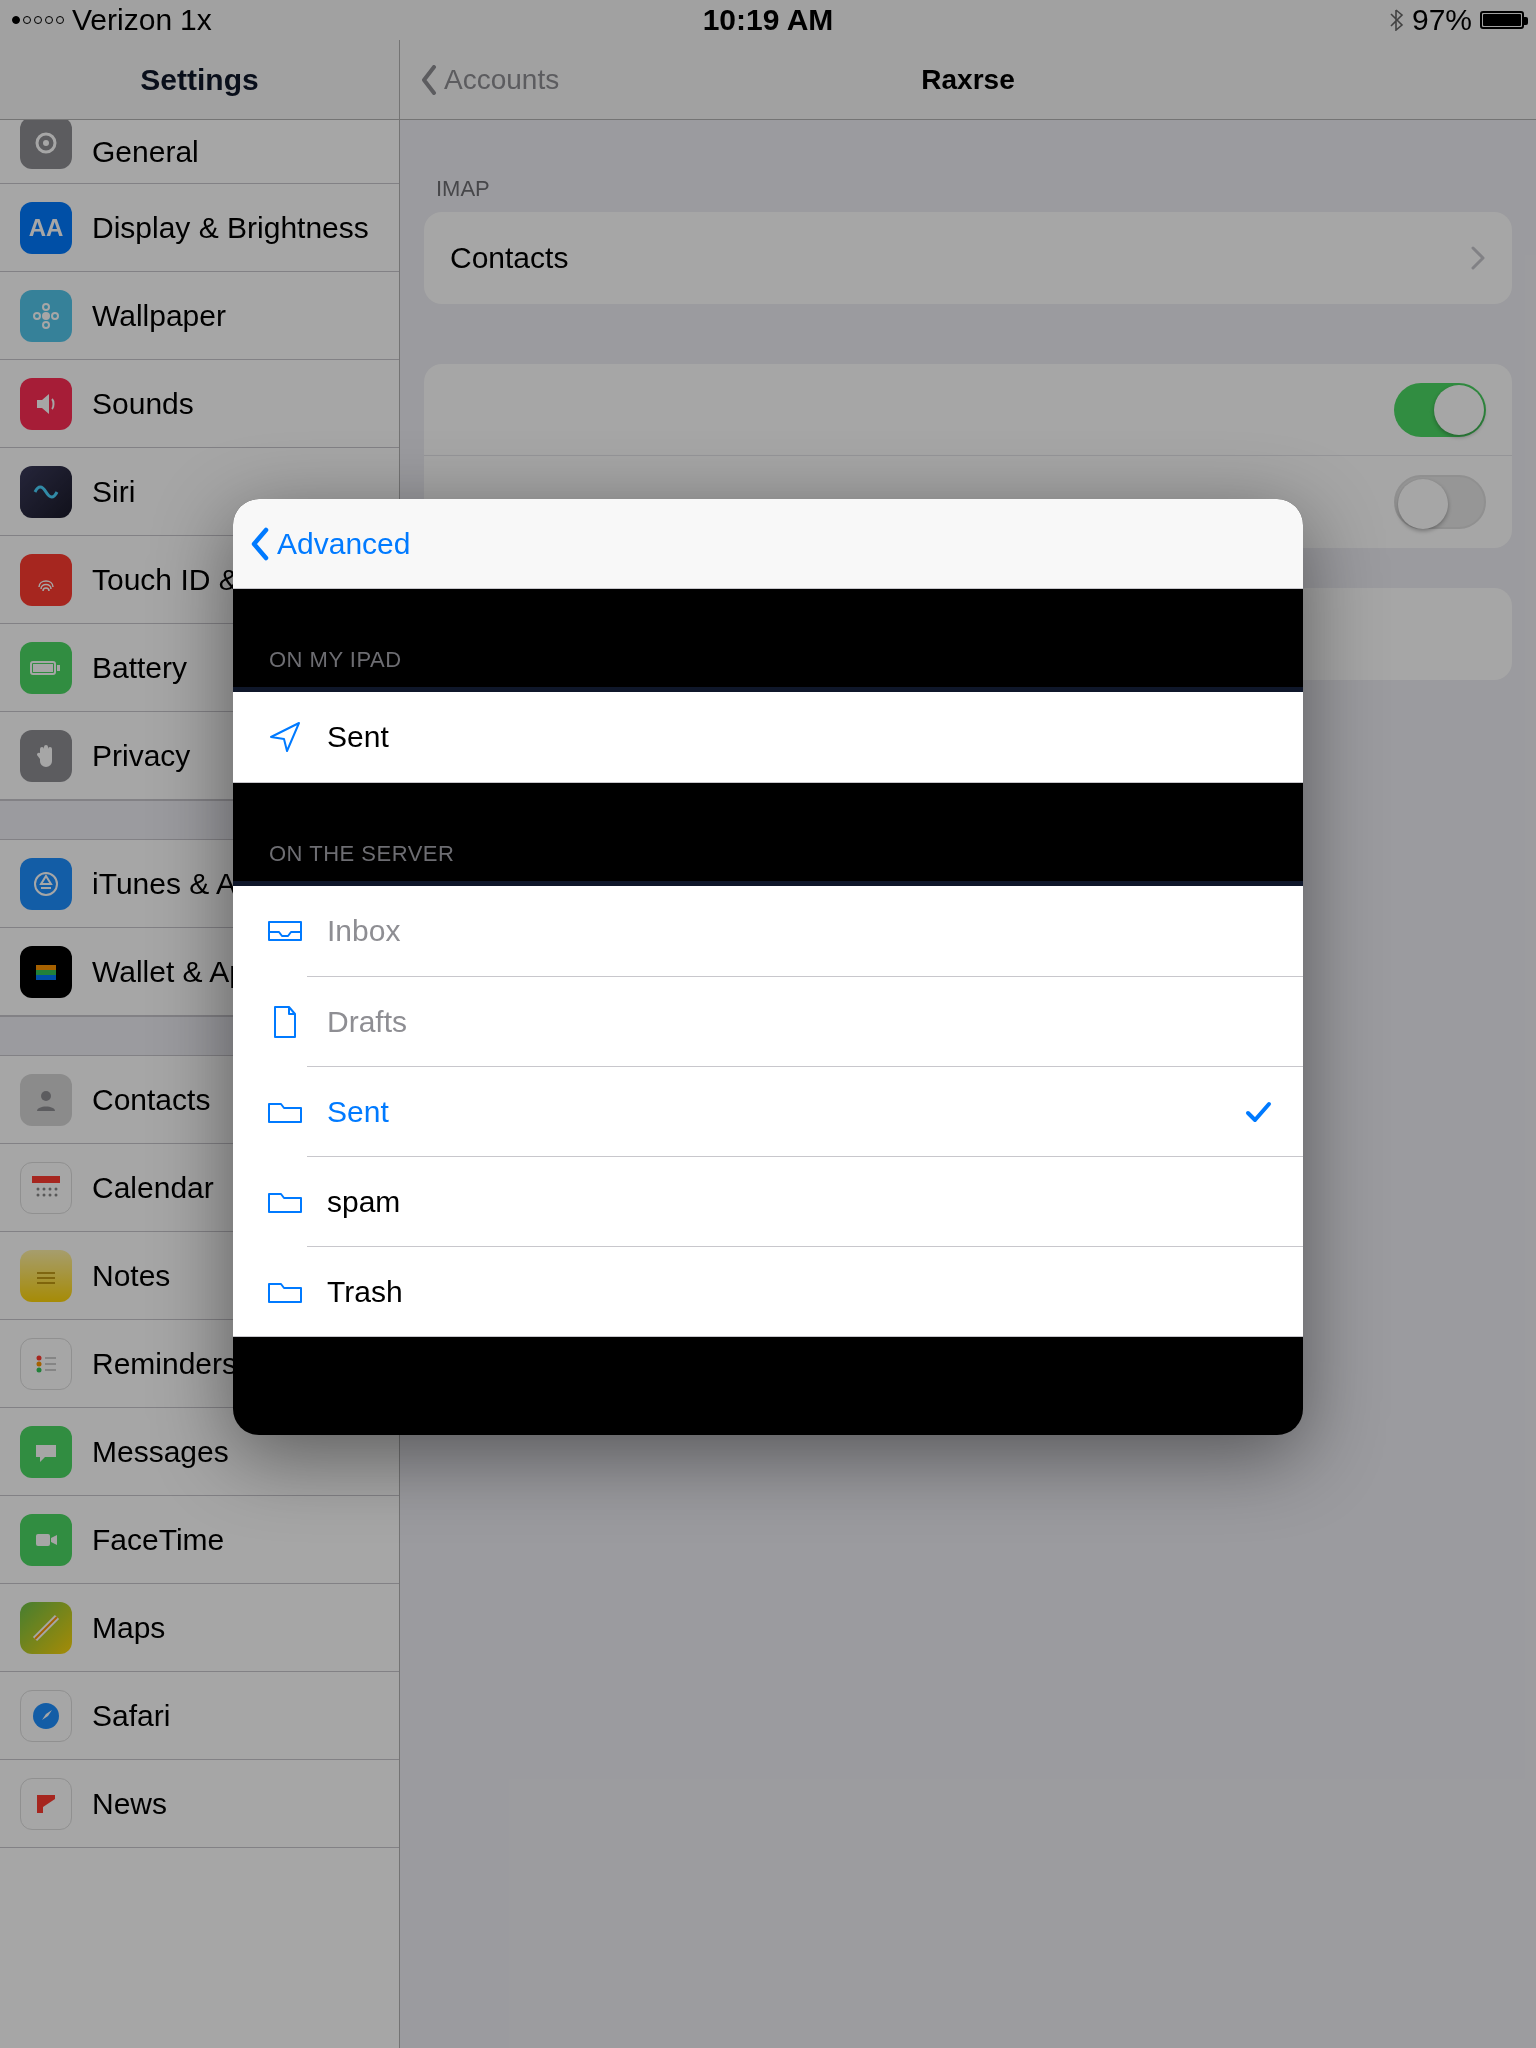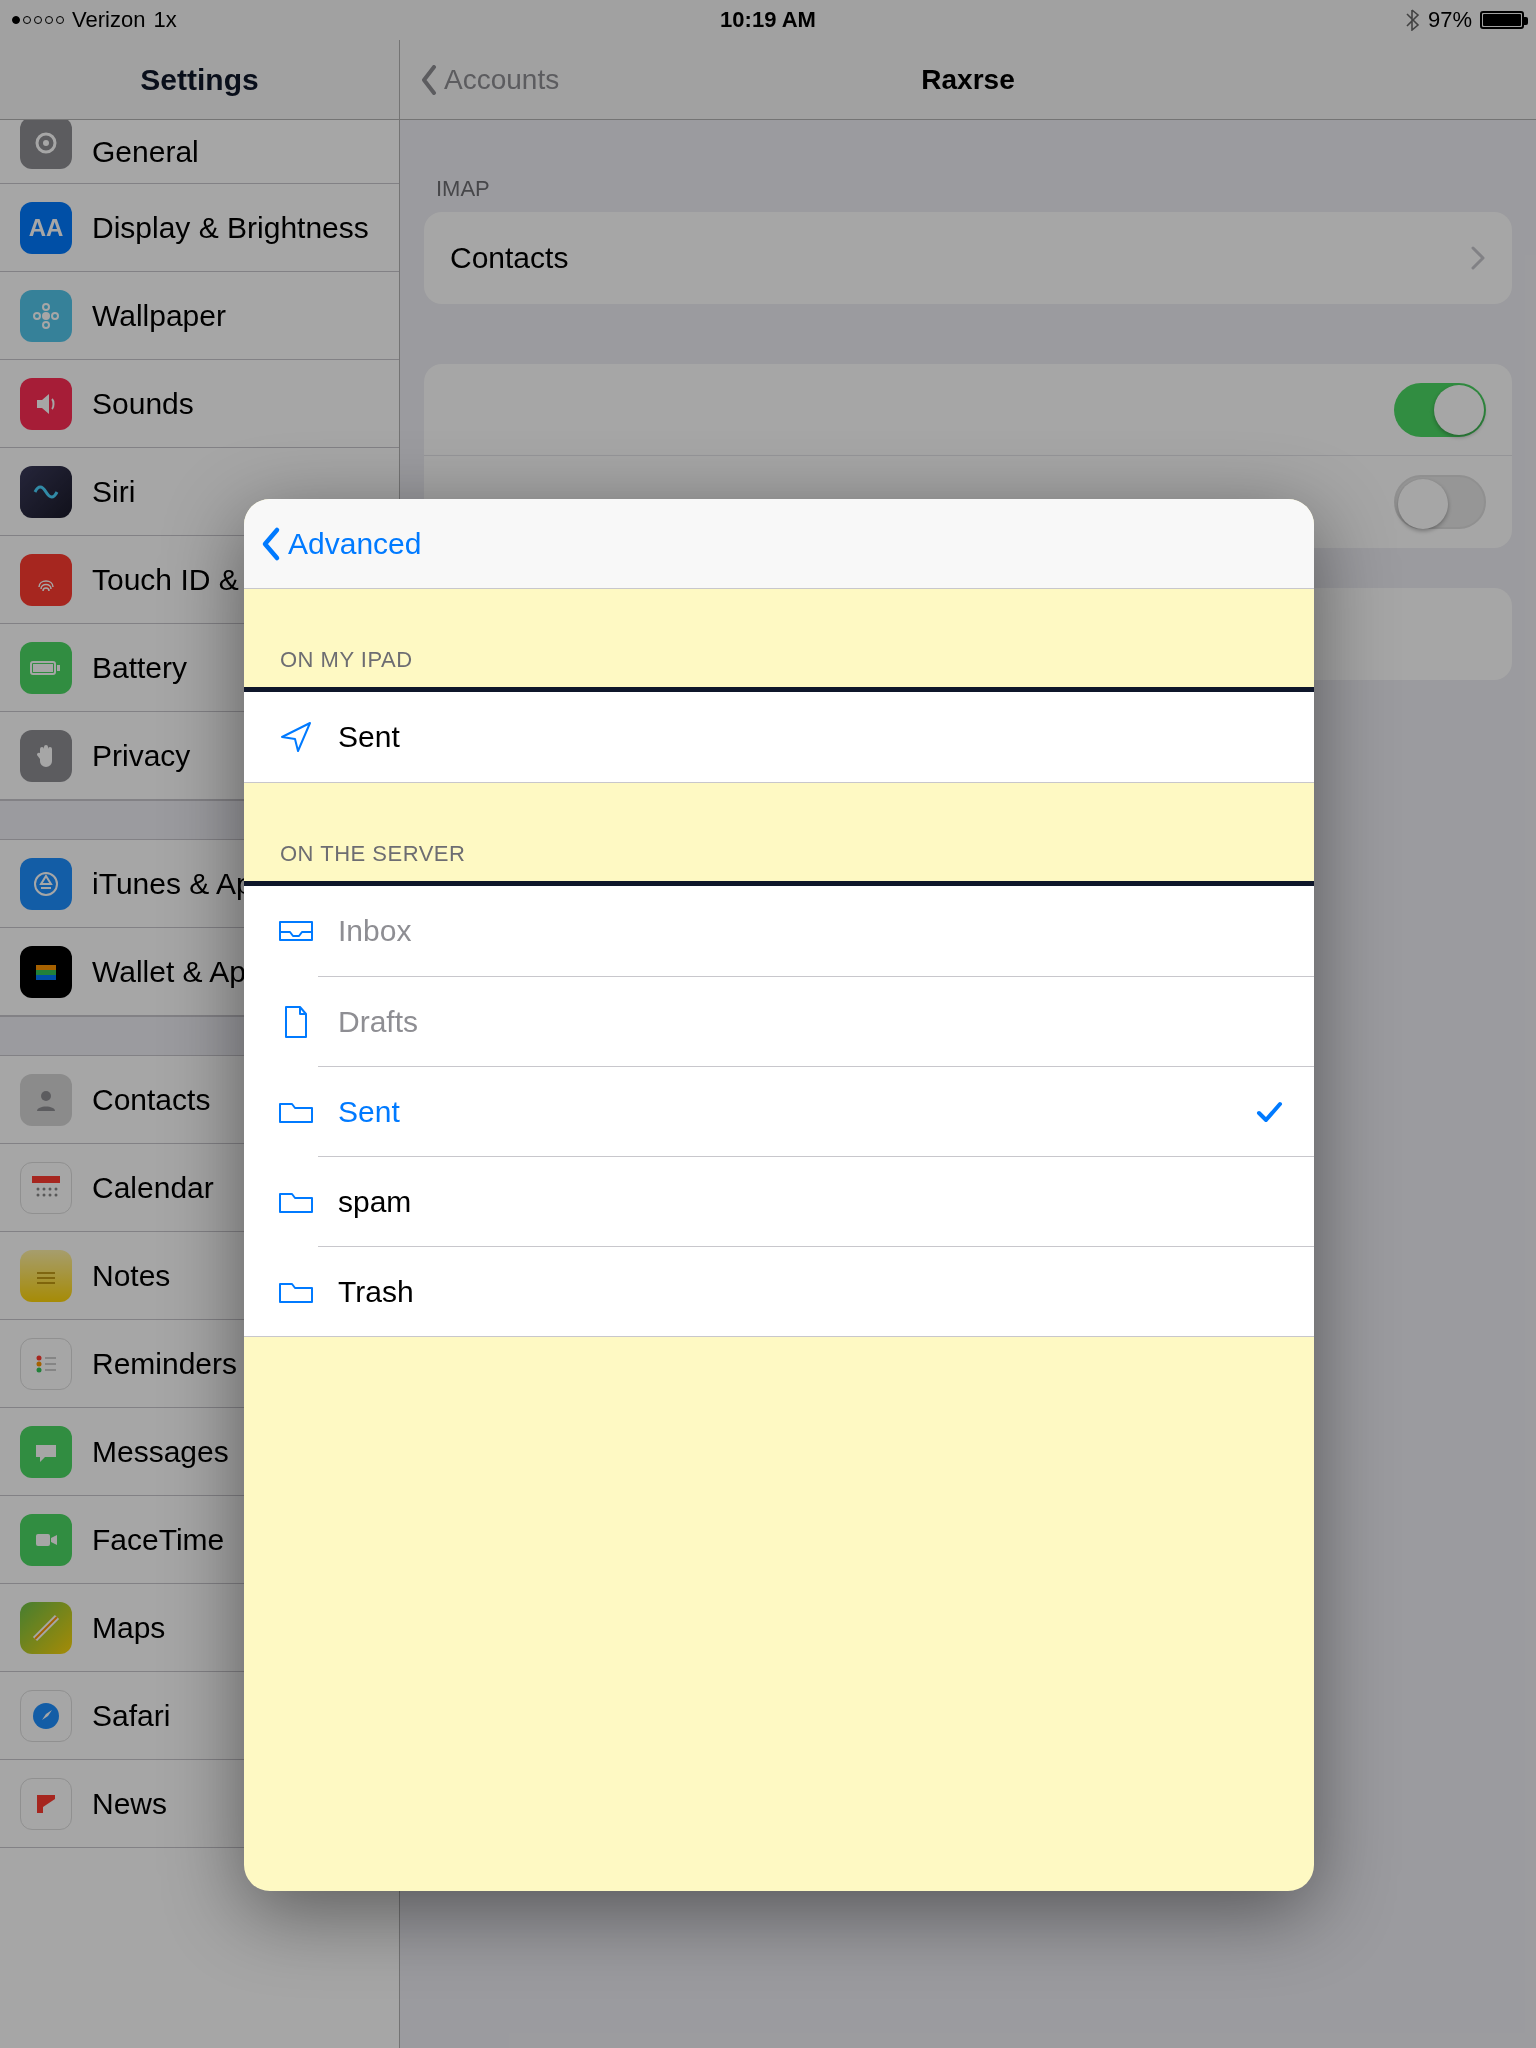--- a/index.html
+++ b/index.html
@@ -8,21 +8,21 @@
     font-family: -apple-system, BlinkMacSystemFont, "Helvetica Neue", Helvetica, Arial, sans-serif;
     background: #efeff4;
     overflow: hidden;
     position: relative;
     font-synthesis: none;
   }
   
   .status-bar {
     height: 40px; display: flex; align-items: center;
     padding: 0 12px;
-    font-size: 22px; color:#000;
+    font-size: 30px; color:#000;
     justify-content: space-between;
     background: #f7f7f7;
   }
   .status-left, .status-right { display:flex; align-items:center; gap:8px; }
   .status-center { position:absolute; left:0; right:0; text-align:center; font-weight:600; pointer-events:none;}
   .dots { display:flex; gap:3px; align-items:center;}
   .dot{ width:8px; height:8px; border-radius:50%; border:1.5px solid #000; }
   .dot.filled{ background:#000;}
   .battery { display:inline-block; width:44px; height:18px; border:2px solid #000; border-radius:3px; position:relative;}
   .battery::after{content:""; position:absolute; right:-6px; top:4px; width:4px; height:8px; background:#000; border-radius:0 2px 2px 0;}
@@ -64,26 +64,26 @@
   .knob{ width:50px; height:50px; background:#fff; border-radius:50%; position:absolute; top:2px; box-shadow:0 2px 4px rgba(0,0,0,0.3);}
   .switch.on .knob{ right:2px;}
   .switch.off .knob{ left:2px;}
 
   
   .dim{ position:absolute; inset:0; background:rgba(0,0,0,0.35); }
 
   
   .popover{
     position:absolute; top:499px; left:50%; transform:translateX(-50%);
-    width:1070px; height:1392px;
-    background:#fef9c3;
+    width:1070px; height:936px;
+    background:#000000;
     border-radius:26px;
     overflow:hidden;
     box-shadow: 0 20px 80px rgba(0,0,0,0.45);
-    display:flex; flex-direction:column;margin-left:11px;
+    display:flex; flex-direction:column;
   }
   .popover-nav{ height:90px; background:#f8f8f8; border-bottom:1px solid #c8c7cc; display:flex; align-items:center; padding-left:16px;}
   .popover-back{ display:flex; align-items:center; color:#007aff; font-size:30px; font-weight:400; cursor:pointer;}
   .popover-back svg{ width:22px; height:36px; margin-right:6px;}
 
   .pop-section-header{ font-size:22px; color:#6d6d72; letter-spacing:0.5px; padding:58px 0 14px 36px; }
   .pop-group{ background:#fff; border-top:5px solid #0f172a; border-bottom:1px solid #c8c7cc;}
   .pop-cell{ display:flex; align-items:center; height:90px; padding:0 30px; cursor:pointer;}
   .pop-cell + .pop-cell{ border-top:1px solid #c8c7cc; margin-left:74px; padding-left:0; }
   .pop-cell + .pop-cell .pop-icon{ margin-left:-44px; margin-right:20px;}

